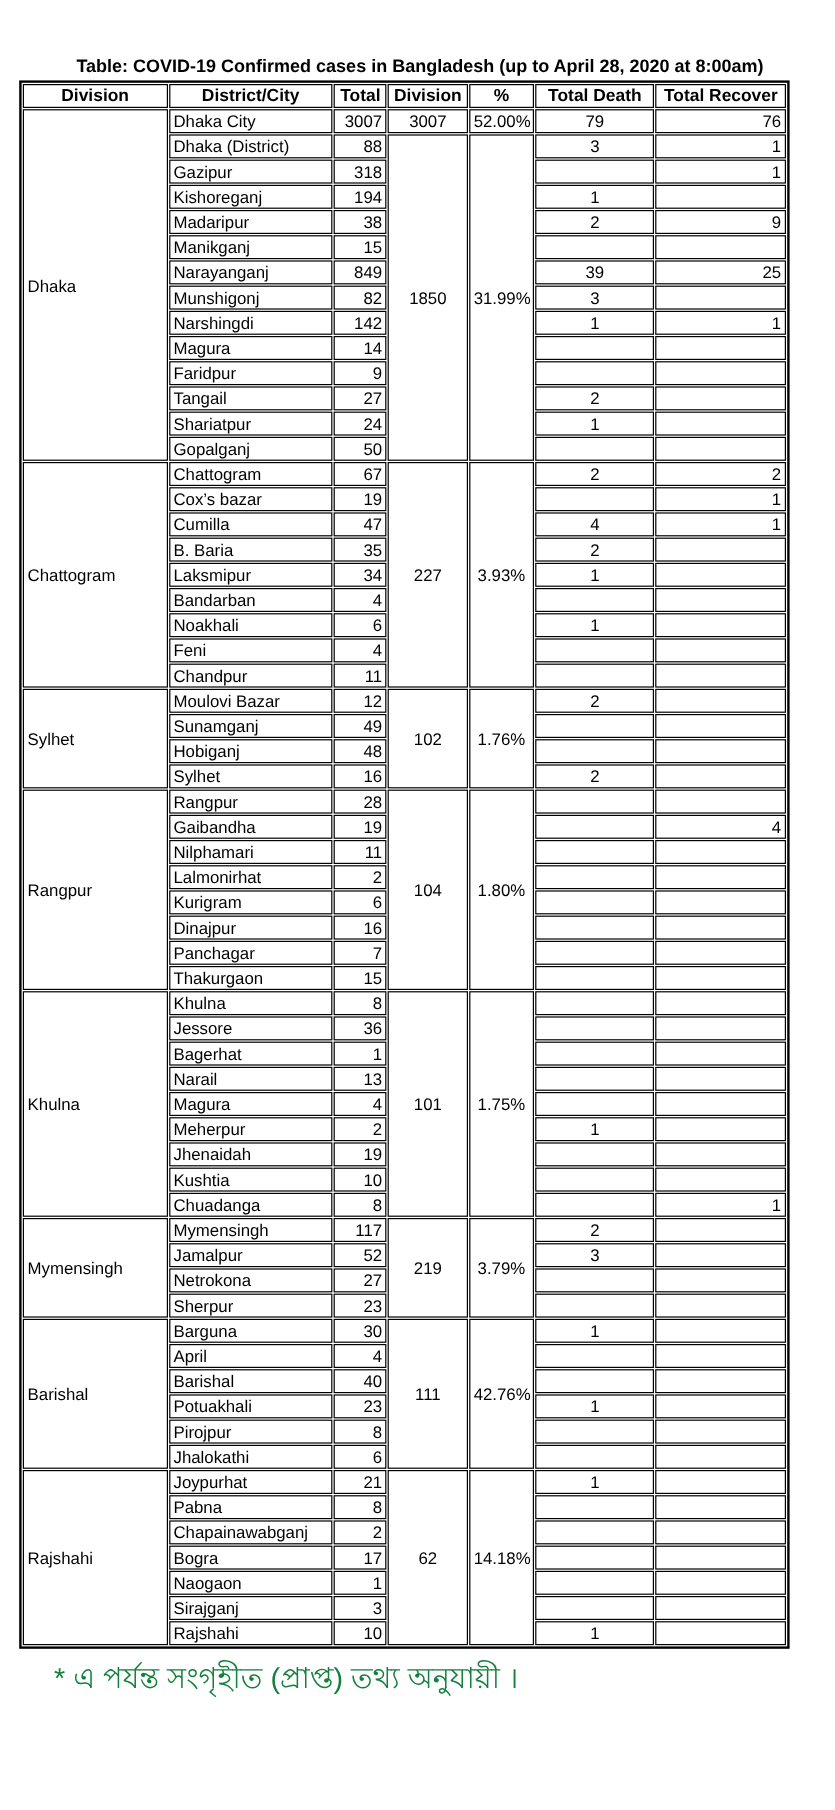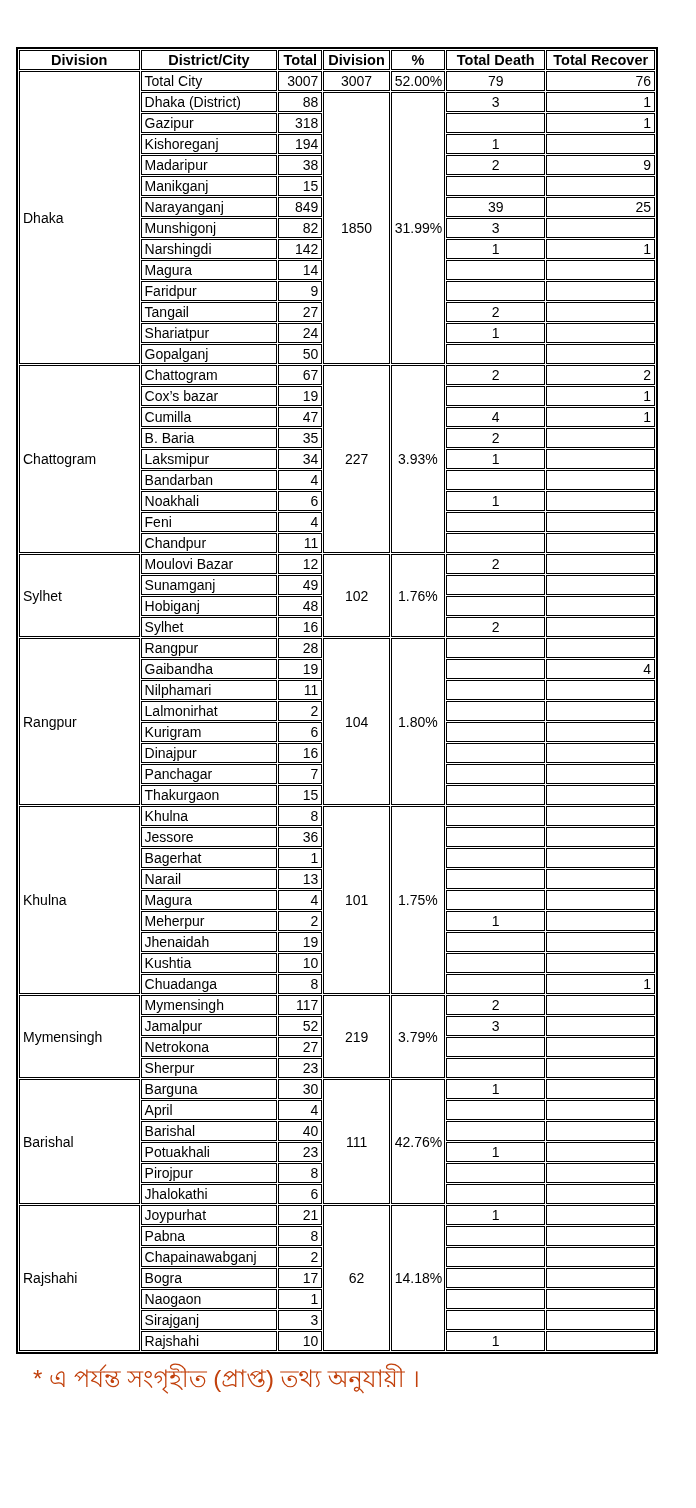--- a/index.html
+++ b/index.html
@@ -62,30 +62,31 @@
     text-align: left;
     font-weight: normal;
   }
   td.district { text-align: left; }
   td.total    { text-align: right; }
   td.div-total{ text-align: center; }
   td.percent  { text-align: center; }
   td.death    { text-align: center; }
   td.recover  { text-align: right; }
   .footnote {
-    margin: 6px 0 0 33px;
+    margin: 6px 0 0 45px;
     font-size: 24px;
     font-weight: normal;
-    color: #c2410c;
+    color: #15803d;
   }
 </style>
 </head>
 <body>
 
 <div class="page">
+  <div class="title">Table: COVID-19 Confirmed cases in Bangladesh (up to April 28, 2020 at 8:00am)</div>
 
   <table class="covid">
     <colgroup>
       <col class="c1">
         <col class="c2">
         <col class="c3">
         <col class="c4">
       <col class="c5">
         <col class="c6">
         <col class="c7">
@@ -97,21 +98,21 @@
           <th>Total</th>
           <th>Division</th>
           <th>%</th>
           <th>Total Death</th>
           <th>Total Recover</th>
         </tr>
     </thead>
     <tbody>
         <tr>
           <td class="division-name" rowspan="14">Dhaka</td>
-          <td class="district">Total City</td>
+          <td class="district">Dhaka City</td>
           <td class="total">3007</td>
           <td class="div-total" rowspan="1">3007</td>
           <td class="percent" rowspan="1">52.00%</td>
           <td class="death">79</td>
           <td class="recover">76</td>
         </tr>
         <tr>
           <td class="district">Dhaka (District)</td>
           <td class="total">88</td>
           <td class="div-total" rowspan="13">1850</td>

